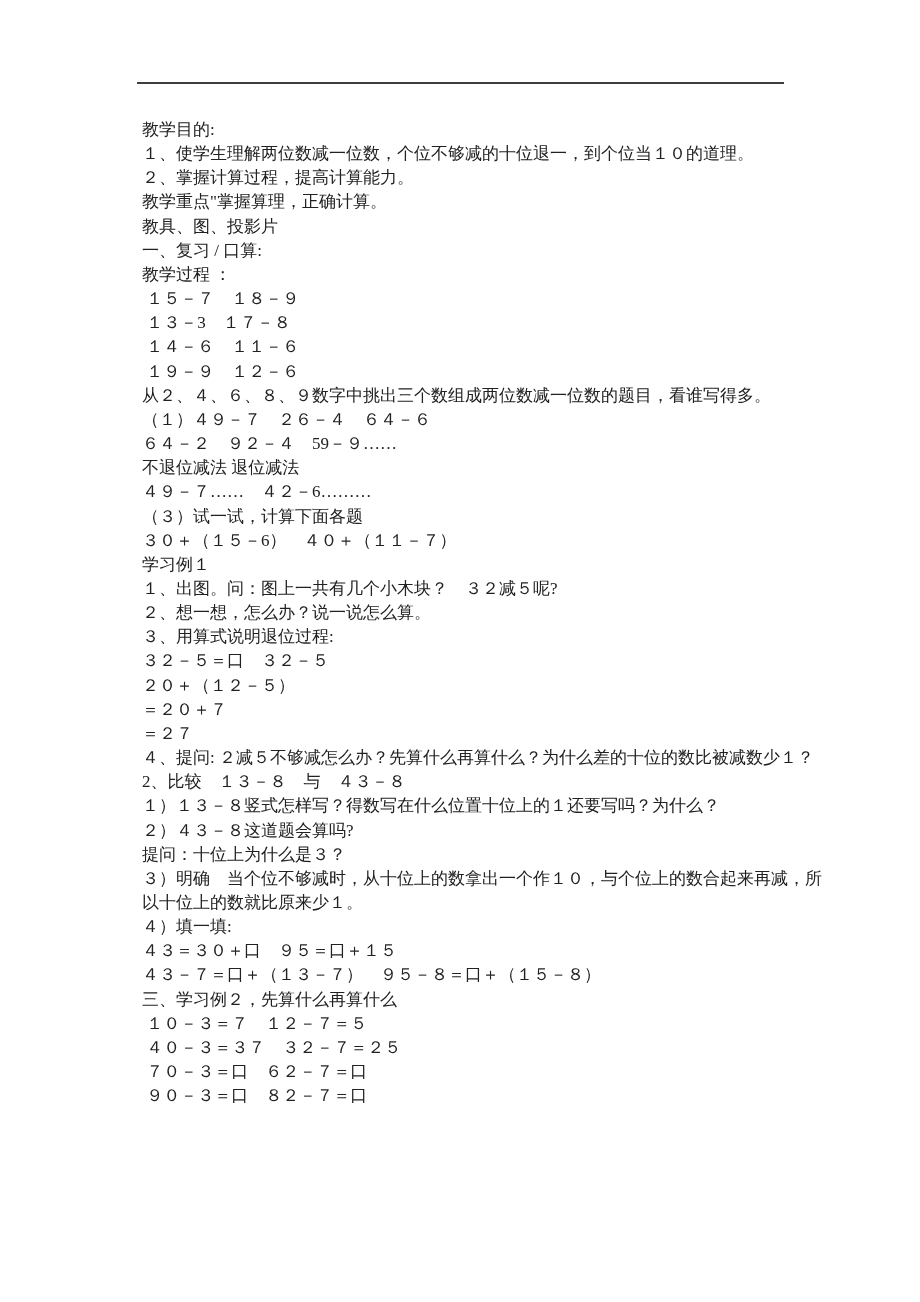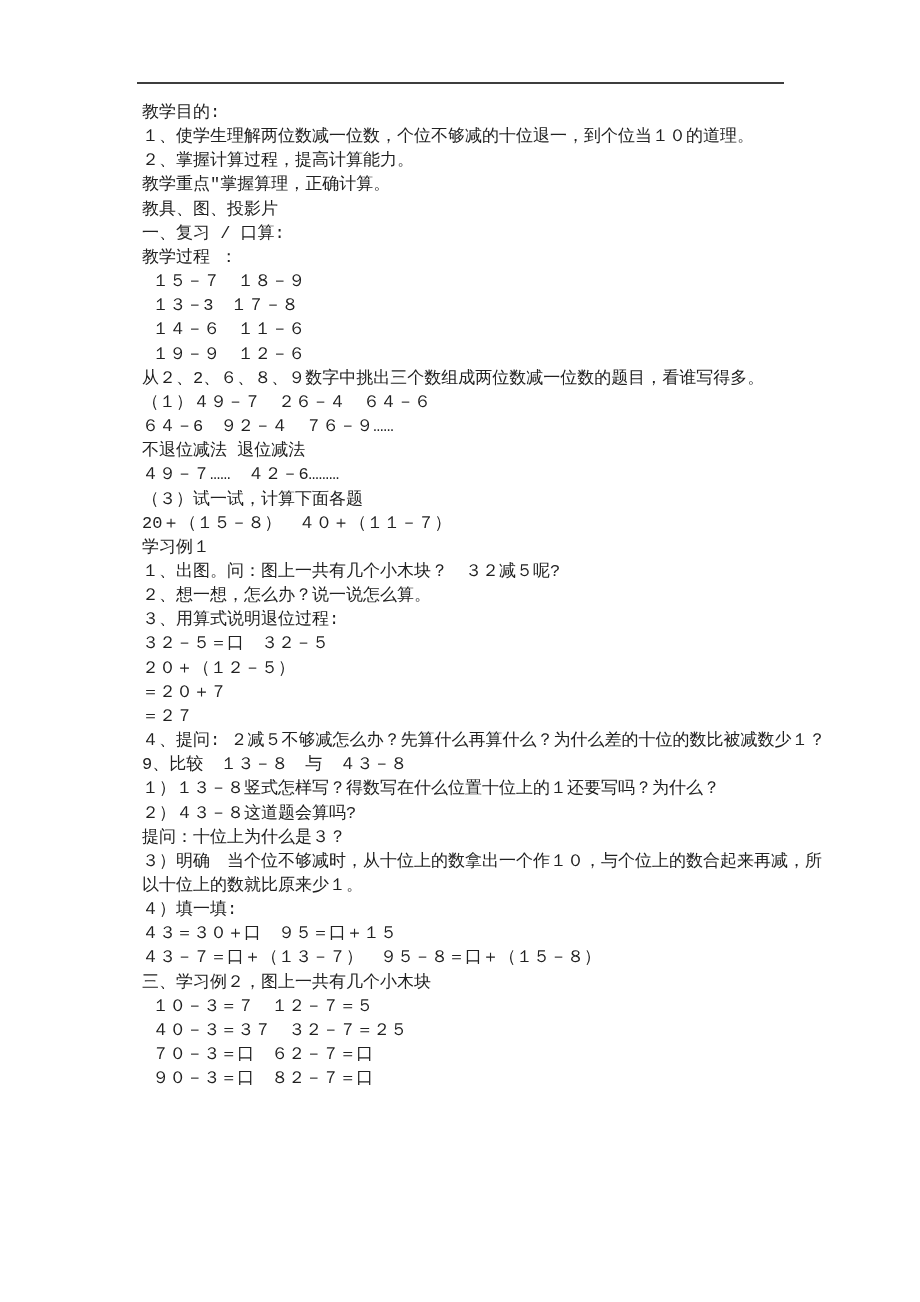--- a/index.html
+++ b/index.html
@@ -20,23 +20,22 @@
     position: absolute;
     left: 137px;
     top: 82px;
     width: 647px;
     height: 2px;
     background: #3d3d3d;
   }
   .text-block {
     position: absolute;
     left: 142px;
-    top: 101px;
+    top: 118px;
     width: 690px;
-    font-family: Liberation Mono, monospace;
   }
   .line {
     height: 24.17px;
     line-height: 24.17px;
     font-size: 17px;
     white-space: pre;
   }
 </style>
 </head>
 <body>
@@ -48,44 +47,44 @@
       <div class="line">１、使学生理解两位数减一位数，个位不够减的十位退一，到个位当１０的道理。</div>
       <div class="line">２、掌握计算过程，提高计算能力。</div>
       <div class="line">教学重点"掌握算理，正确计算。</div>
       <div class="line">教具、图、投影片</div>
       <div class="line">一、复习 / 口算:</div>
       <div class="line">教学过程 ：</div>
       <div class="line"> １５－７　１８－９</div>
       <div class="line"> １３－3　１７－８</div>
       <div class="line"> １４－６　１１－６</div>
       <div class="line"> １９－９　１２－６</div>
-      <div class="line">从２、2、６、８、９数字中挑出三个数组成两位数减一位数的题目，看谁写得多。</div>
+      <div class="line">从２、４、６、８、９数字中挑出三个数组成两位数减一位数的题目，看谁写得多。</div>
       <div class="line">（１）４９－７　２６－４　６４－６</div>
-      <div class="line">６４－6　９２－４　７６－９……</div>
+      <div class="line">６４－２　９２－４　59－９……</div>
       <div class="line">不退位减法 退位减法</div>
       <div class="line">４９－７……　４２－6………</div>
       <div class="line">（３）试一试，计算下面各题</div>
-      <div class="line">20＋（１５－８）　４０＋（１１－７）</div>
+      <div class="line">３０＋（１５－6）　４０＋（１１－７）</div>
       <div class="line">学习例１</div>
       <div class="line">１、出图。问：图上一共有几个小木块？　３２减５呢?</div>
       <div class="line">２、想一想，怎么办？说一说怎么算。</div>
       <div class="line">３、用算式说明退位过程:</div>
       <div class="line">３２－５＝口　３２－５</div>
       <div class="line">２０＋（１２－５）</div>
       <div class="line">＝２０＋７</div>
       <div class="line">＝２７</div>
       <div class="line">４、提问: ２减５不够减怎么办？先算什么再算什么？为什么差的十位的数比被减数少１？</div>
-      <div class="line">9、比较　１３－８　与　４３－８</div>
+      <div class="line">2、比较　１３－８　与　４３－８</div>
       <div class="line">１）１３－８竖式怎样写？得数写在什么位置十位上的１还要写吗？为什么？</div>
       <div class="line">２）４３－８这道题会算吗?</div>
       <div class="line">提问：十位上为什么是３？</div>
       <div class="line">３）明确　当个位不够减时，从十位上的数拿出一个作１０，与个位上的数合起来再减，所</div>
       <div class="line">以十位上的数就比原来少１。</div>
       <div class="line">４）填一填:</div>
       <div class="line">４３＝３０＋口　９５＝口＋１５</div>
       <div class="line">４３－７＝口＋（１３－７）　９５－８＝口＋（１５－８）</div>
-      <div class="line">三、学习例２，图上一共有几个小木块</div>
+      <div class="line">三、学习例２，先算什么再算什么</div>
       <div class="line"> １０－３＝７　１２－７＝５</div>
       <div class="line"> ４０－３＝３７　３２－７＝２５</div>
       <div class="line"> ７０－３＝口　６２－７＝口</div>
       <div class="line"> ９０－３＝口　８２－７＝口</div>
     </div>
 </div>
 
 </body></html>

